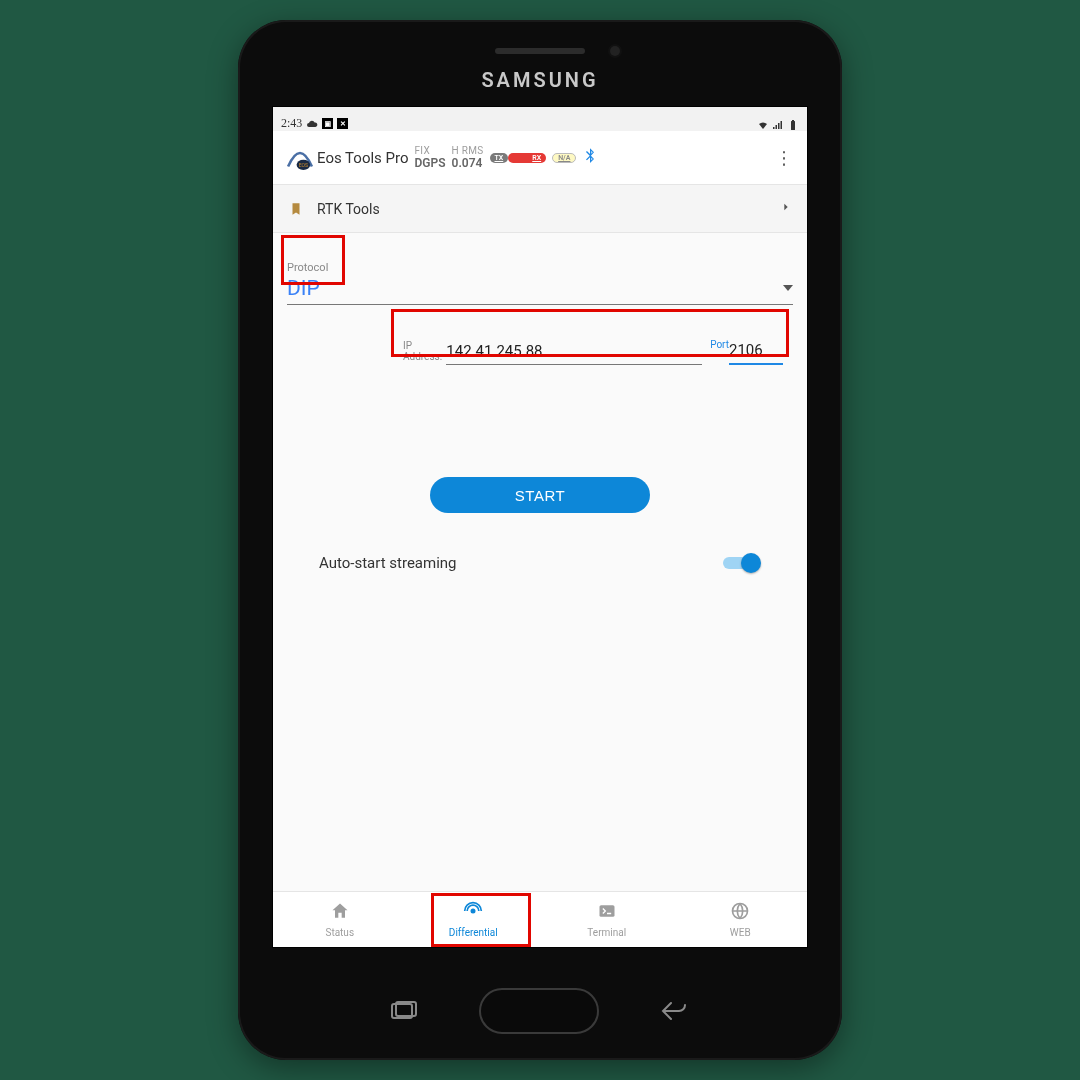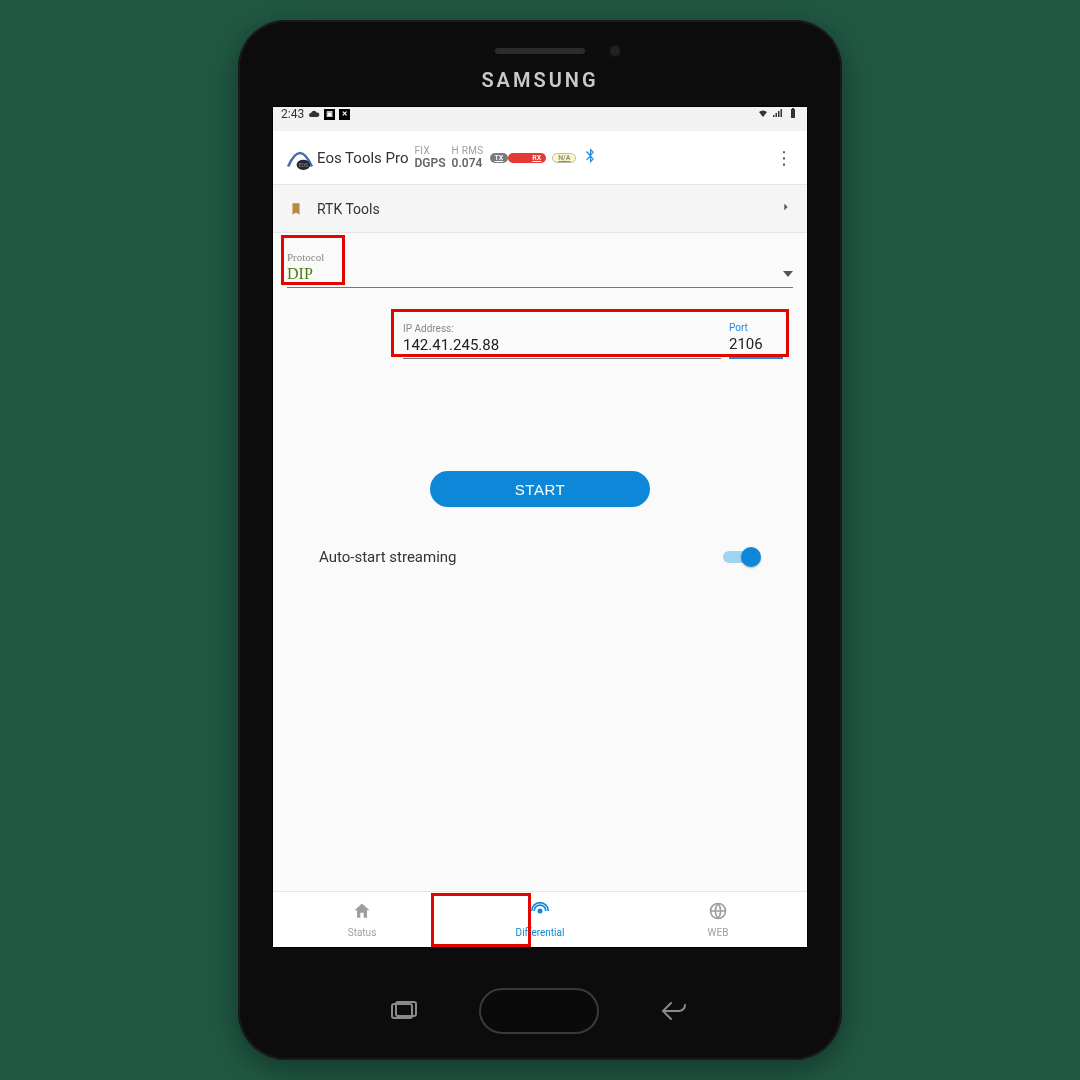--- a/index.html
+++ b/index.html
@@ -40,22 +40,22 @@
     margin-top: 14px;
     width: 536px; height: 842px;
     background: #fafafa;
     position: relative;
     overflow: hidden;
     border: 1px solid #000;
   }
   
   .statusbar {
     height: 24px; background: #f2f2f2;
-    display: flex; align-items: flex-start; justify-content: space-between;
-    padding: 0 8px; font-size: 12px; color: #333;
+    display: flex; align-items: flex-end; justify-content: space-between;
+    padding: 0 8px; font-size: 12px; color: #333; font-family: Liberation Serif, serif;
   }
   .statusbar .left { display:flex; align-items:center; gap:4px;}
   .statusbar .right { display:flex; align-items:center; gap:3px;}
   .sicon { width:12px; height:12px; display:inline-flex; align-items:center; justify-content:center;}
   .sicon svg { width:12px; height:12px; fill:#333;}
   .sq { width:11px; height:11px; background:#000; display:inline-flex; align-items:center; justify-content:center; font-size:7px; color:#fff; font-weight:bold; }
 
   
   .appheader {
     height: 54px; background:#fff; border-bottom:1px solid #e5e5e5;
@@ -82,40 +82,39 @@
     height:48px; background:#f5f5f5; border-bottom:1px solid #e5e5e5;
     display:flex; align-items:center; padding:0 16px; gap:14px;
   }
   .bookmark { width:14px; height:18px; }
   .bookmark svg { width:100%; height:100%; fill:#b58a3f;}
   .rtkrow .txt { font-size:14px; color:#333;}
   .chev { margin-left:auto; color:#555;}
   .chev svg { width:10px; height:14px; fill:#555;}
 
   .protocol {
-    margin:18px 14px 0 14px;
+    margin:28px 14px 0 14px;
     border-bottom:1px solid #777;
     padding-bottom:4px;
-    font-family:Liberation Serif, serif;
   }
   .protocol .plabel { font-size:11px; color:#888;}
   .protocol .row { display:flex; align-items:center; justify-content:space-between; margin-top:2px;}
-  .protocol .pval { font-size:16px; color:#4d7c0f;}
+  .protocol .pval { font-size:21px; color:#3b82f6;}
   .tri { width:0;height:0;border-left:5px solid transparent;border-right:5px solid transparent;border-top:6px solid #555;}
 
   .hl { border:3px solid #e10600; position:absolute; pointer-events:none; }
   .hl1 { left:8px; top:128px; width:64px; height:50px; }
   .hl2 { left:118px; top:202px; width:398px; height:48px; }
   .hl3 { left:158px; top:786px; width:100px; height:54px; }
 
   .ipblock {
     margin:34px 24px 0 130px;
     display:flex; gap:8px; align-items:flex-end;
   }
-  .field { display:flex; flex-direction:column; }
+  .field { display:flex; flex-direction:row; }
   .field .flabel { font-size:10px; color:#888;}
   .field.port .flabel { color:#1e88e5;}
   .field input {
     border:none; border-bottom:1px solid #777; background:transparent;
     font-size:15px; color:#222; padding:2px 0 4px 0; outline:none;
     font-family:inherit;
   }
   .field.ip { flex:1; }
   .field.ip input { width:100%; }
   .field.port input { width:54px; text-align:left; border-bottom:2px solid #1e88e5;}
@@ -286,20 +285,27 @@
       <div class="navitem active">
         <svg viewBox="0 0 24 24">
             <circle cx="12" cy="12" r="3"></circle>
             <path d="M5 12a7 7 0 0114 0" fill="none" stroke="currentColor" stroke-width="2"></path>
             <path d="M2 12a10 10 0 0120 0" fill="none" stroke="currentColor" stroke-width="2"></path>
           </svg>
         <span>Differential</span>
       </div>
       <div class="navitem">
         <svg viewBox="0 0 24 24">
+            <rect x="3" y="5" width="18" height="14" rx="2" fill="currentColor"></rect>
+            <path d="M7 9l3 3-3 3M12 15h5" stroke="#fff" stroke-width="1.6" fill="none"></path>
+          </svg>
+        <span>Terminal</span>
+      </div>
+      <div class="navitem">
+        <svg viewBox="0 0 24 24">
             <circle cx="12" cy="12" r="9" fill="none" stroke="currentColor" stroke-width="2"></circle>
             <path d="M3 12h18M12 3a14 14 0 010 18M12 3a14 14 0 000 18" fill="none" stroke="currentColor" stroke-width="2"></path>
           </svg>
         <span>WEB</span>
       </div>
     </div>
 
     <div class="hl hl1"></div>
     <div class="hl hl2"></div>
     <div class="hl hl3"></div>

